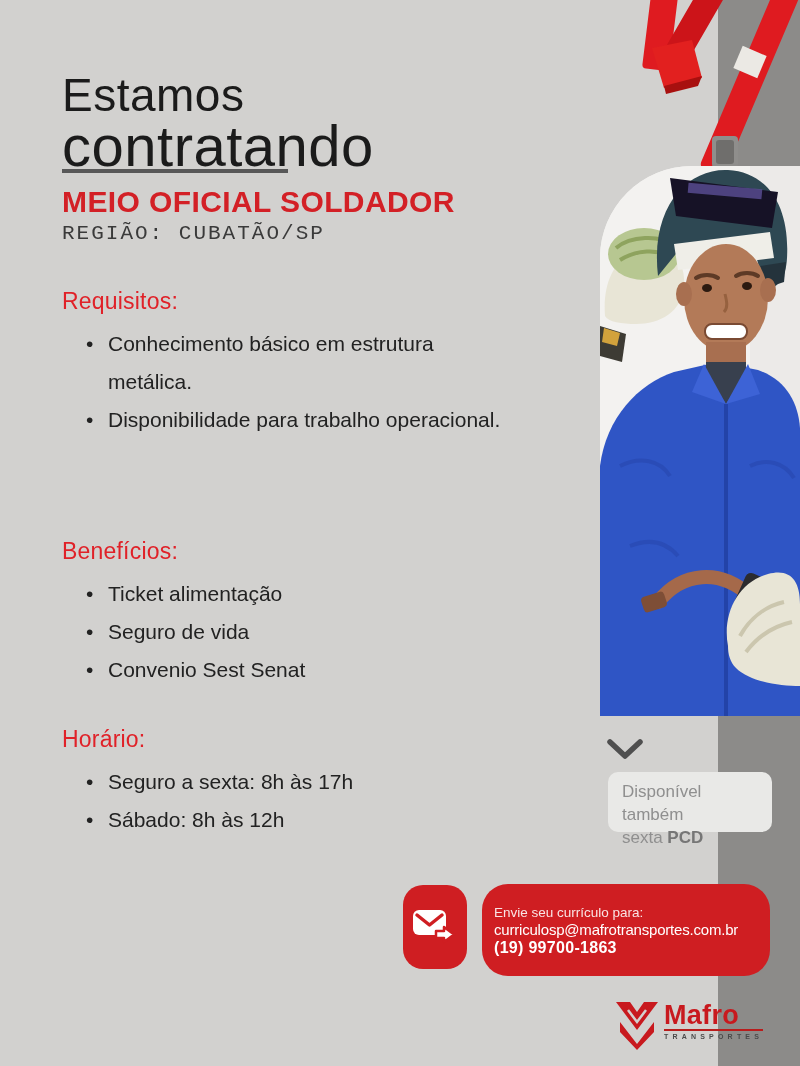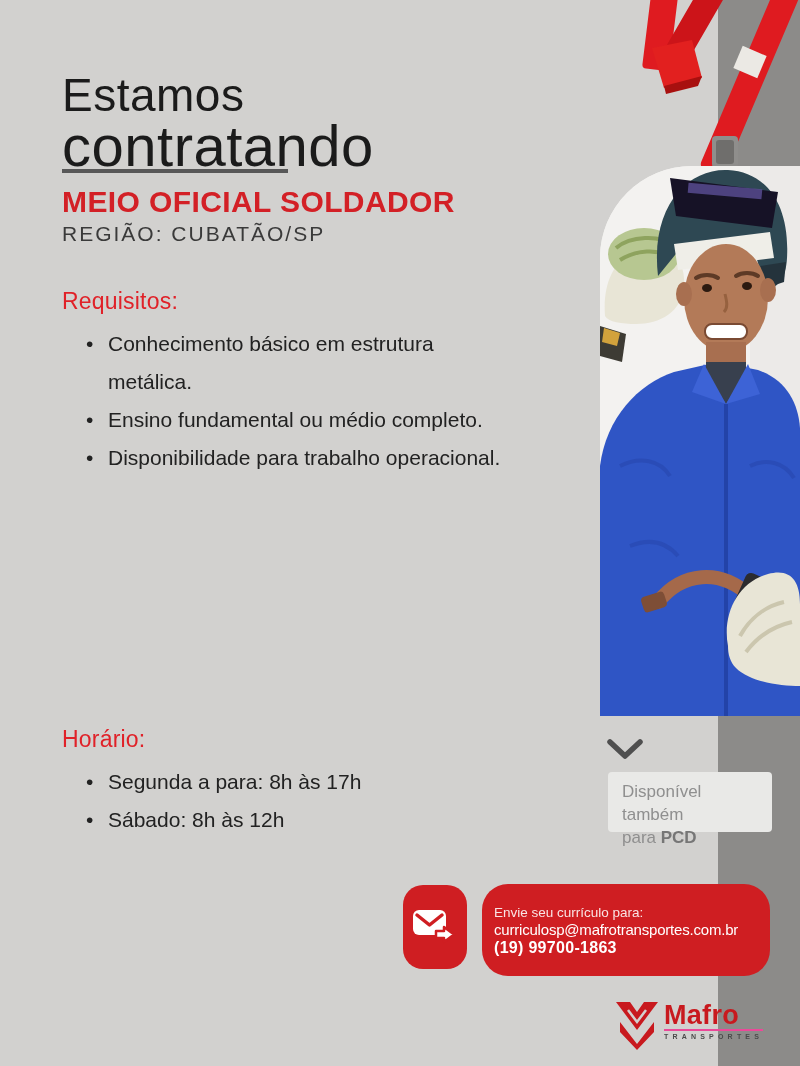--- a/index.html
+++ b/index.html
@@ -10,21 +10,21 @@
     -webkit-font-smoothing:antialiased;
   }
   .side-band{position:absolute;left:718px;top:0;width:82px;height:1066px;background:#8c8b89;}
 
   
   .title-block{position:absolute;left:62px;top:50px;color:#1b1b1b;}
   .title-line1{display:block;font-size:46px;font-weight:500;line-height:49px;letter-spacing:.5px;}
   .title-line2{display:block;font-size:58px;font-weight:400;line-height:51px;letter-spacing:.5px;}
   .divider{position:absolute;left:62px;top:169px;width:226px;height:4px;background:#585858;}
   .job-title{position:absolute;left:62px;top:185px;font-size:30px;font-weight:800;color:#d32026;letter-spacing:.4px;}
-  .region{position:absolute;left:62px;top:222px;font-size:21px;color:#3a3a3a;letter-spacing:2px;font-weight:500;}
+  .region{position:absolute;left:62px;top:222px;font-size:21px;color:#3a3a3a;letter-spacing:2px;font-weight:500;font-family:Liberation Mono, monospace;}
 
   .section{position:absolute;left:62px;width:548px;}
   .sec-requisitos{top:288px;}
   .sec-beneficios{top:538px;}
   .sec-horario{top:726px;}
   .section-heading{font-size:23px;font-weight:400;color:#e02128;letter-spacing:.2px;}
   ul.bullets{list-style:none;margin:10px 0 0 22px;padding:0;}
   ul.bullets li{
     position:relative;padding-left:24px;font-size:21px;color:#222;
     line-height:38px;white-space:pre-line;font-weight:400;
@@ -38,21 +38,21 @@
   }
   .photo svg{display:block;}
 
   
   .lanyard{position:absolute;left:600px;top:0;width:200px;height:170px;pointer-events:none;}
 
   
   .chevron{position:absolute;left:606px;top:738px;}
   .pcd-badge{
     position:absolute;left:608px;top:772px;width:164px;height:60px;
-    background:#e9e9e7;border-radius:4px;box-sizing:border-box;
+    background:#e9e9e7;border-radius:10px;box-sizing:border-box;
     padding:8px 12px 0 14px;font-size:17px;line-height:23px;color:#8f8f8f;
   }
   .pcd-badge b{color:#767676;font-weight:700;}
 
   
   .mail-button{
     position:absolute;left:403px;top:885px;width:64px;height:84px;
     background:#cf1e22;border-radius:20px;display:flex;align-items:center;justify-content:center;
   }
   .contact-card{
@@ -60,21 +60,21 @@
     background:#cf1e22;border-radius:26px;box-sizing:border-box;
     padding:21px 10px 4px 12px;color:#fff;
   }
   .contact-intro{font-size:13.5px;font-weight:400;color:rgba(255,255,255,.88);line-height:16px;}
   .contact-email{font-size:15px;font-weight:400;line-height:17px;letter-spacing:-.2px;}
   .contact-phone{font-size:16px;font-weight:700;line-height:19px;letter-spacing:.3px;}
 
   
   .logo{position:absolute;left:614px;top:1000px;width:160px;height:52px;display:flex;align-items:flex-start;}
   .logo-text{margin-left:4px;margin-top:2px;}
-  .logo-brand{font-size:27px;font-weight:800;color:#c8191e;line-height:26px;letter-spacing:.3px;border-bottom:2px solid #ec4899;padding-bottom:1px;}
+  .logo-brand{font-size:27px;font-weight:800;color:#c8191e;line-height:26px;letter-spacing:.3px;border-bottom:2px solid #b91c1c;padding-bottom:1px;}
   .logo-sub{font-size:7px;font-weight:700;color:#4a4a4a;letter-spacing:4.2px;margin-top:2px;}
 </style>
 </head>
 <body>
 
 <div class="poster">
 
   <div class="side-band"></div>
 
   <div class="lanyard">
@@ -102,30 +102,37 @@
   </h1>
   <div class="divider"></div>
   <div class="job-title">MEIO OFICIAL SOLDADOR</div>
   <div class="region">REGIÃO: CUBATÃO/SP</div>
 
   <div class="section sec-requisitos">
     <div class="section-heading">Requisitos:</div>
     <ul class="bullets">
       <li>Conhecimento básico em estrutura
 metálica.</li>
-      <li>Ensino fundamental ou médio completo.</li>
       <li>Disponibilidade para trabalho operacional.</li>
     </ul>
   </div>
 
+  <div class="section sec-beneficios">
+    <div class="section-heading">Benefícios:</div>
+    <ul class="bullets">
+      <li>Ticket alimentação</li>
+      <li>Seguro de vida</li>
+      <li>Convenio Sest Senat</li>
+    </ul>
+  </div>
 
   <div class="section sec-horario">
     <div class="section-heading">Horário:</div>
     <ul class="bullets">
-      <li>Segunda a para: 8h às 17h</li>
+      <li>Seguro a sexta: 8h às 17h</li>
       <li>Sábado: 8h às 12h</li>
     </ul>
   </div>
 
   <div class="photo">
     <svg width="200" height="550" viewBox="0 0 200 550">
       <rect x="0" y="0" width="200" height="550" fill="#f3f2f0"></rect>
       <rect x="150" y="0" width="50" height="550" fill="#eceae8"></rect>
 
       <polygon points="0,160 26,168 22,196 0,190" fill="#3d3b34"></polygon>
@@ -170,21 +177,21 @@
   </div>
 
   <div class="chevron">
     <svg width="38" height="24" viewBox="0 0 38 24">
       <polyline points="4,4 19,18 34,4" fill="none" stroke="#4f4f4f" stroke-width="5.5" stroke-linecap="round" stroke-linejoin="round"></polyline>
     </svg>
   </div>
 
   <div class="pcd-badge">
     <span>Disponível também</span><br>
-    <span>para </span><b>PCD</b>
+    <span>sexta </span><b>PCD</b>
   </div>
 
   <div class="mail-button">
     <svg width="46" height="38" viewBox="0 0 46 38">
       <rect x="1" y="2" width="33" height="25" rx="6" fill="#ffffff"></rect>
       <path d="M5 7 L17.5 17 L30 7" stroke="#cf1e22" stroke-width="3.5" fill="none" stroke-linecap="round" stroke-linejoin="round"></path>
       <path d="M24 23 L32 23 L32 19 L42 26.5 L32 34 L32 30 L24 30 Z" fill="#ffffff" stroke="#cf1e22" stroke-width="2.5" stroke-linejoin="round"></path>
     </svg>
   </div>
   <div class="contact-card">

